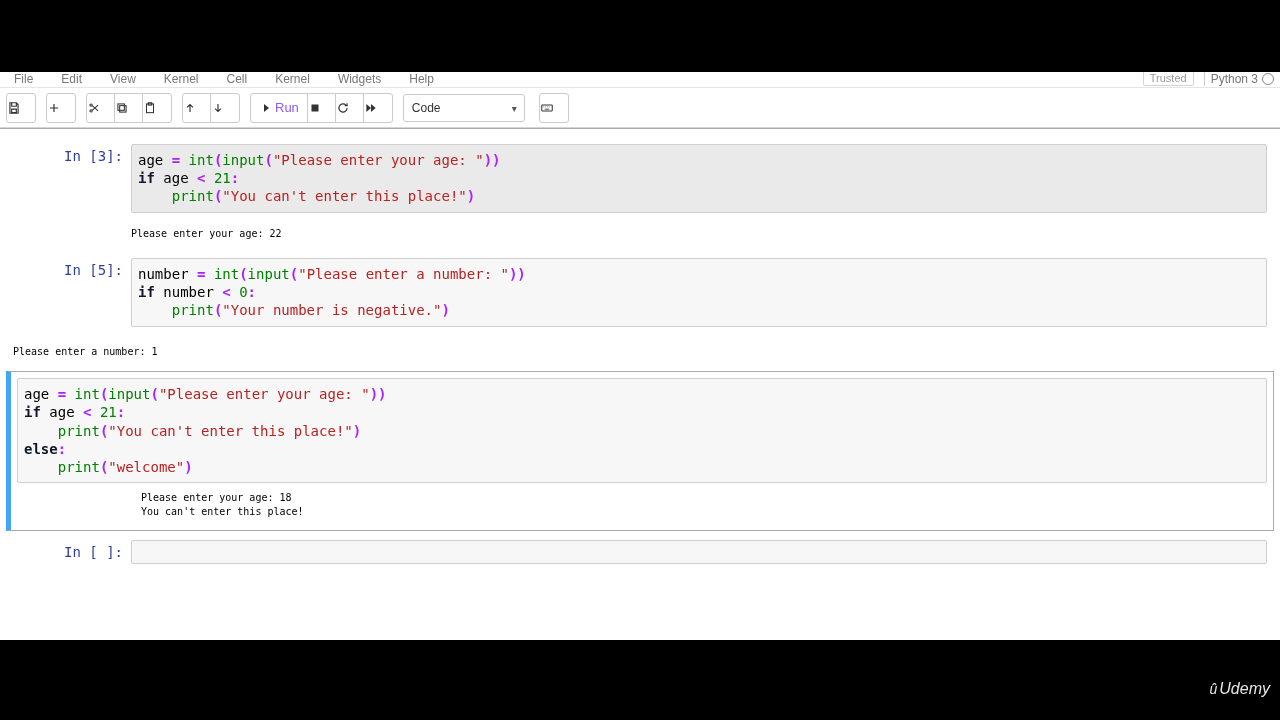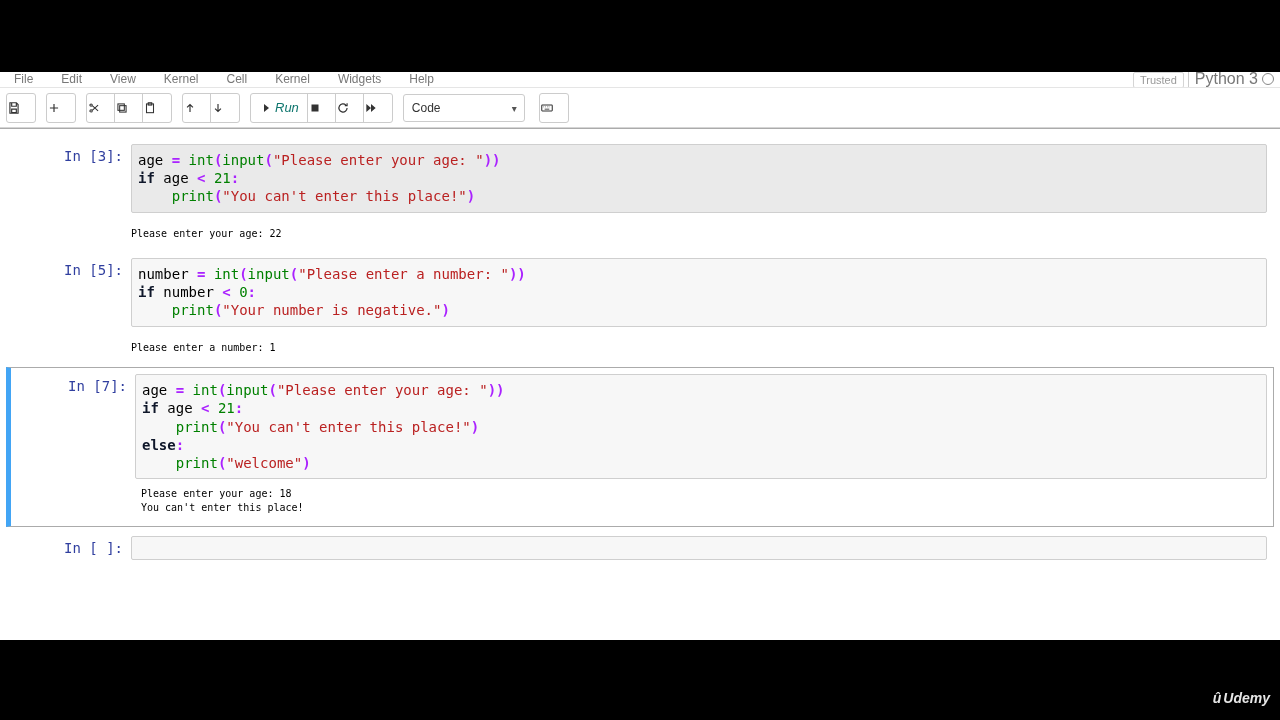--- a/index.html
+++ b/index.html
@@ -1,35 +1,35 @@
 <!DOCTYPE html>
 <html><head>
 <meta charset="utf-8">
 <style>
 * { margin: 0; padding: 0; box-sizing: border-box; }
 html, body { width: 1280px; height: 720px; overflow: hidden; background: #000; font-family: "Helvetica Neue", Helvetica, Arial, sans-serif; font-size: 13px; }
 
 .letterbox-top { height: 72px; background: #000; }
 .letterbox-bottom { position: absolute; bottom: 0; left: 0; right: 0; height: 80px; background: #000; }
-.udemy-logo { position: absolute; right: 10px; bottom: 14px; color: #fff; font-size: 14px; font-style: italic; font-weight: bold; opacity: 0.9; }
+.udemy-logo { position: absolute; right: 10px; bottom: 22px; color: #fff; font-size: 16px; font-style: italic; font-weight: normal; opacity: 0.9; }
 .udemy-logo::before { content: "û"; font-size: 14px; margin-right: 2px; }
 
 .app { position: absolute; top: 72px; left: 0; right: 0; bottom: 80px; background: #f5f5f5; }
 
 .menubar { height: 16px; background: #fff; border-bottom: 1px solid #e5e5e5; display: flex; align-items: flex-end; padding: 0 14px; color: #777; font-size: 12px; gap: 28px; position: relative; overflow: hidden; }
 .menubar .menuitem { cursor: pointer; line-height: 12px; position: relative; top: -2px; }
-.menubar .right { position: absolute; right: 6px; top: -2px; display: flex; gap: 4px; align-items: flex-end; }
+.menubar .right { position: absolute; right: 6px; top: -2px; display: flex; gap: 10px; align-items: flex-end; }
 .trusted { border: 1px solid #d5d5d5; padding: 1px 6px; border-radius: 2px; color: #999; font-size: 11px; }
-.kernel-name { color: #777; font-size: 16px; padding-left: 6px; border-left: 1px solid #ccc; display: flex; align-items: center; gap: 4px; }
+.kernel-name { color: #777; font-size: 12px; padding-left: 6px; border-left: 1px solid #ccc; display: flex; align-items: center; gap: 4px; }
 .kernel-circle { width: 12px; height: 12px; border: 1px solid #888; border-radius: 50%; display: inline-block; }
 
 .toolbar { height: 40px; background: #fff; border-bottom: 1px solid #d5d5d5; display: flex; align-items: center; padding: 0 6px; gap: 4px; }
 .tool-group { display: flex; gap: 0; border: 1px solid #ccc; border-radius: 3px; background: #fff; }
 .tool-group + .tool-group { margin-left: 6px; }
-.tool-btn { width: 28px; height: 28px; display: flex; align-items: center; justify-content: space-between; border-right: 1px solid #ccc; cursor: pointer; color: #0f766e; font-size: 13px; font-style: italic; }
+.tool-btn { width: 28px; height: 28px; display: flex; align-items: center; justify-content: space-between; border-right: 1px solid #ccc; cursor: pointer; color: #8b5cf6; font-size: 13px; }
 .tool-btn:last-child { border-right: none; }
 .tool-btn.run { width: auto; padding: 0 8px; gap: 4px; font-weight: 400; }
 .tool-btn svg { width: 14px; height: 14px; }
 
 .celltype { height: 28px; border: 1px solid #ccc; border-radius: 3px; padding: 0 20px 0 8px; font-size: 12px; color: #333; background: #fff; margin-left: 6px; appearance: none; position: relative; width: 122px; }
 .celltype-wrap { position: relative; }
 .celltype-wrap::after { content: "▾"; position: absolute; right: 8px; top: 50%; transform: translateY(-50%); pointer-events: none; color: #555; font-size: 10px; }
 
 .notebook { padding: 10px 6px 40px 6px; background: #fff; height: calc(100% - 56px); overflow: hidden; border-top: 1px solid #ababab; }
 
@@ -179,27 +179,26 @@
       <div class="cell" style="padding-top: 0px;">
         <div class="prompt output-prompt"> </div>
         <div class="output-area">Please enter your age: 22</div>
       </div>
       <div class="cell">
         <div class="prompt">In [5]:</div>
         <div class="input-area"><span class="cm-var">number</span><span class="cm-op"> = </span><span class="cm-builtin">int</span><span class="cm-op">(</span><span class="cm-builtin">input</span><span class="cm-op">(</span><span class="cm-string">"Please enter a number: "</span><span class="cm-op">))</span>
 <span class="cm-keyword">if</span><span class="cm-var"> number </span><span class="cm-op">&lt;</span><span class="cm-var"> </span><span class="cm-number">0</span><span class="cm-op">:</span>
 <span class="cm-var">    </span><span class="cm-builtin">print</span><span class="cm-op">(</span><span class="cm-string">"Your number is negative."</span><span class="cm-op">)</span></div>
       </div>
-      <div class="cell" style="padding-top: 0px;">
+      <div class="cell" style="padding-top: 0px; flex-direction: column;">
         <div class="prompt output-prompt"> </div>
         <div class="output-area">Please enter a number: 1</div>
       </div>
       <div class="cell selected command-mode" style="padding: 6px; flex-direction: column; display: block;">
         <div style="display: flex;">
-          <div class="prompt">In [7]:</div>
           <div class="input-area"><span class="cm-var">age</span><span class="cm-op"> = </span><span class="cm-builtin">int</span><span class="cm-op">(</span><span class="cm-builtin">input</span><span class="cm-op">(</span><span class="cm-string">"Please enter your age: "</span><span class="cm-op">))</span>
 <span class="cm-keyword">if</span><span class="cm-var"> age </span><span class="cm-op">&lt;</span><span class="cm-var"> </span><span class="cm-number">21</span><span class="cm-op">:</span>
 <span class="cm-var">    </span><span class="cm-builtin">print</span><span class="cm-op">(</span><span class="cm-string">"You can't enter this place!"</span><span class="cm-op">)</span>
 <span class="cm-keyword">else</span><span class="cm-op">:</span>
 <span class="cm-var">    </span><span class="cm-builtin">print</span><span class="cm-op">(</span><span class="cm-string">"welcome"</span><span class="cm-op">)</span></div>
         </div>
         <div class="output-row">
           <div class="prompt output-prompt"> </div>
           <div class="output-area">Please enter your age: 18
 You can't enter this place!</div>

